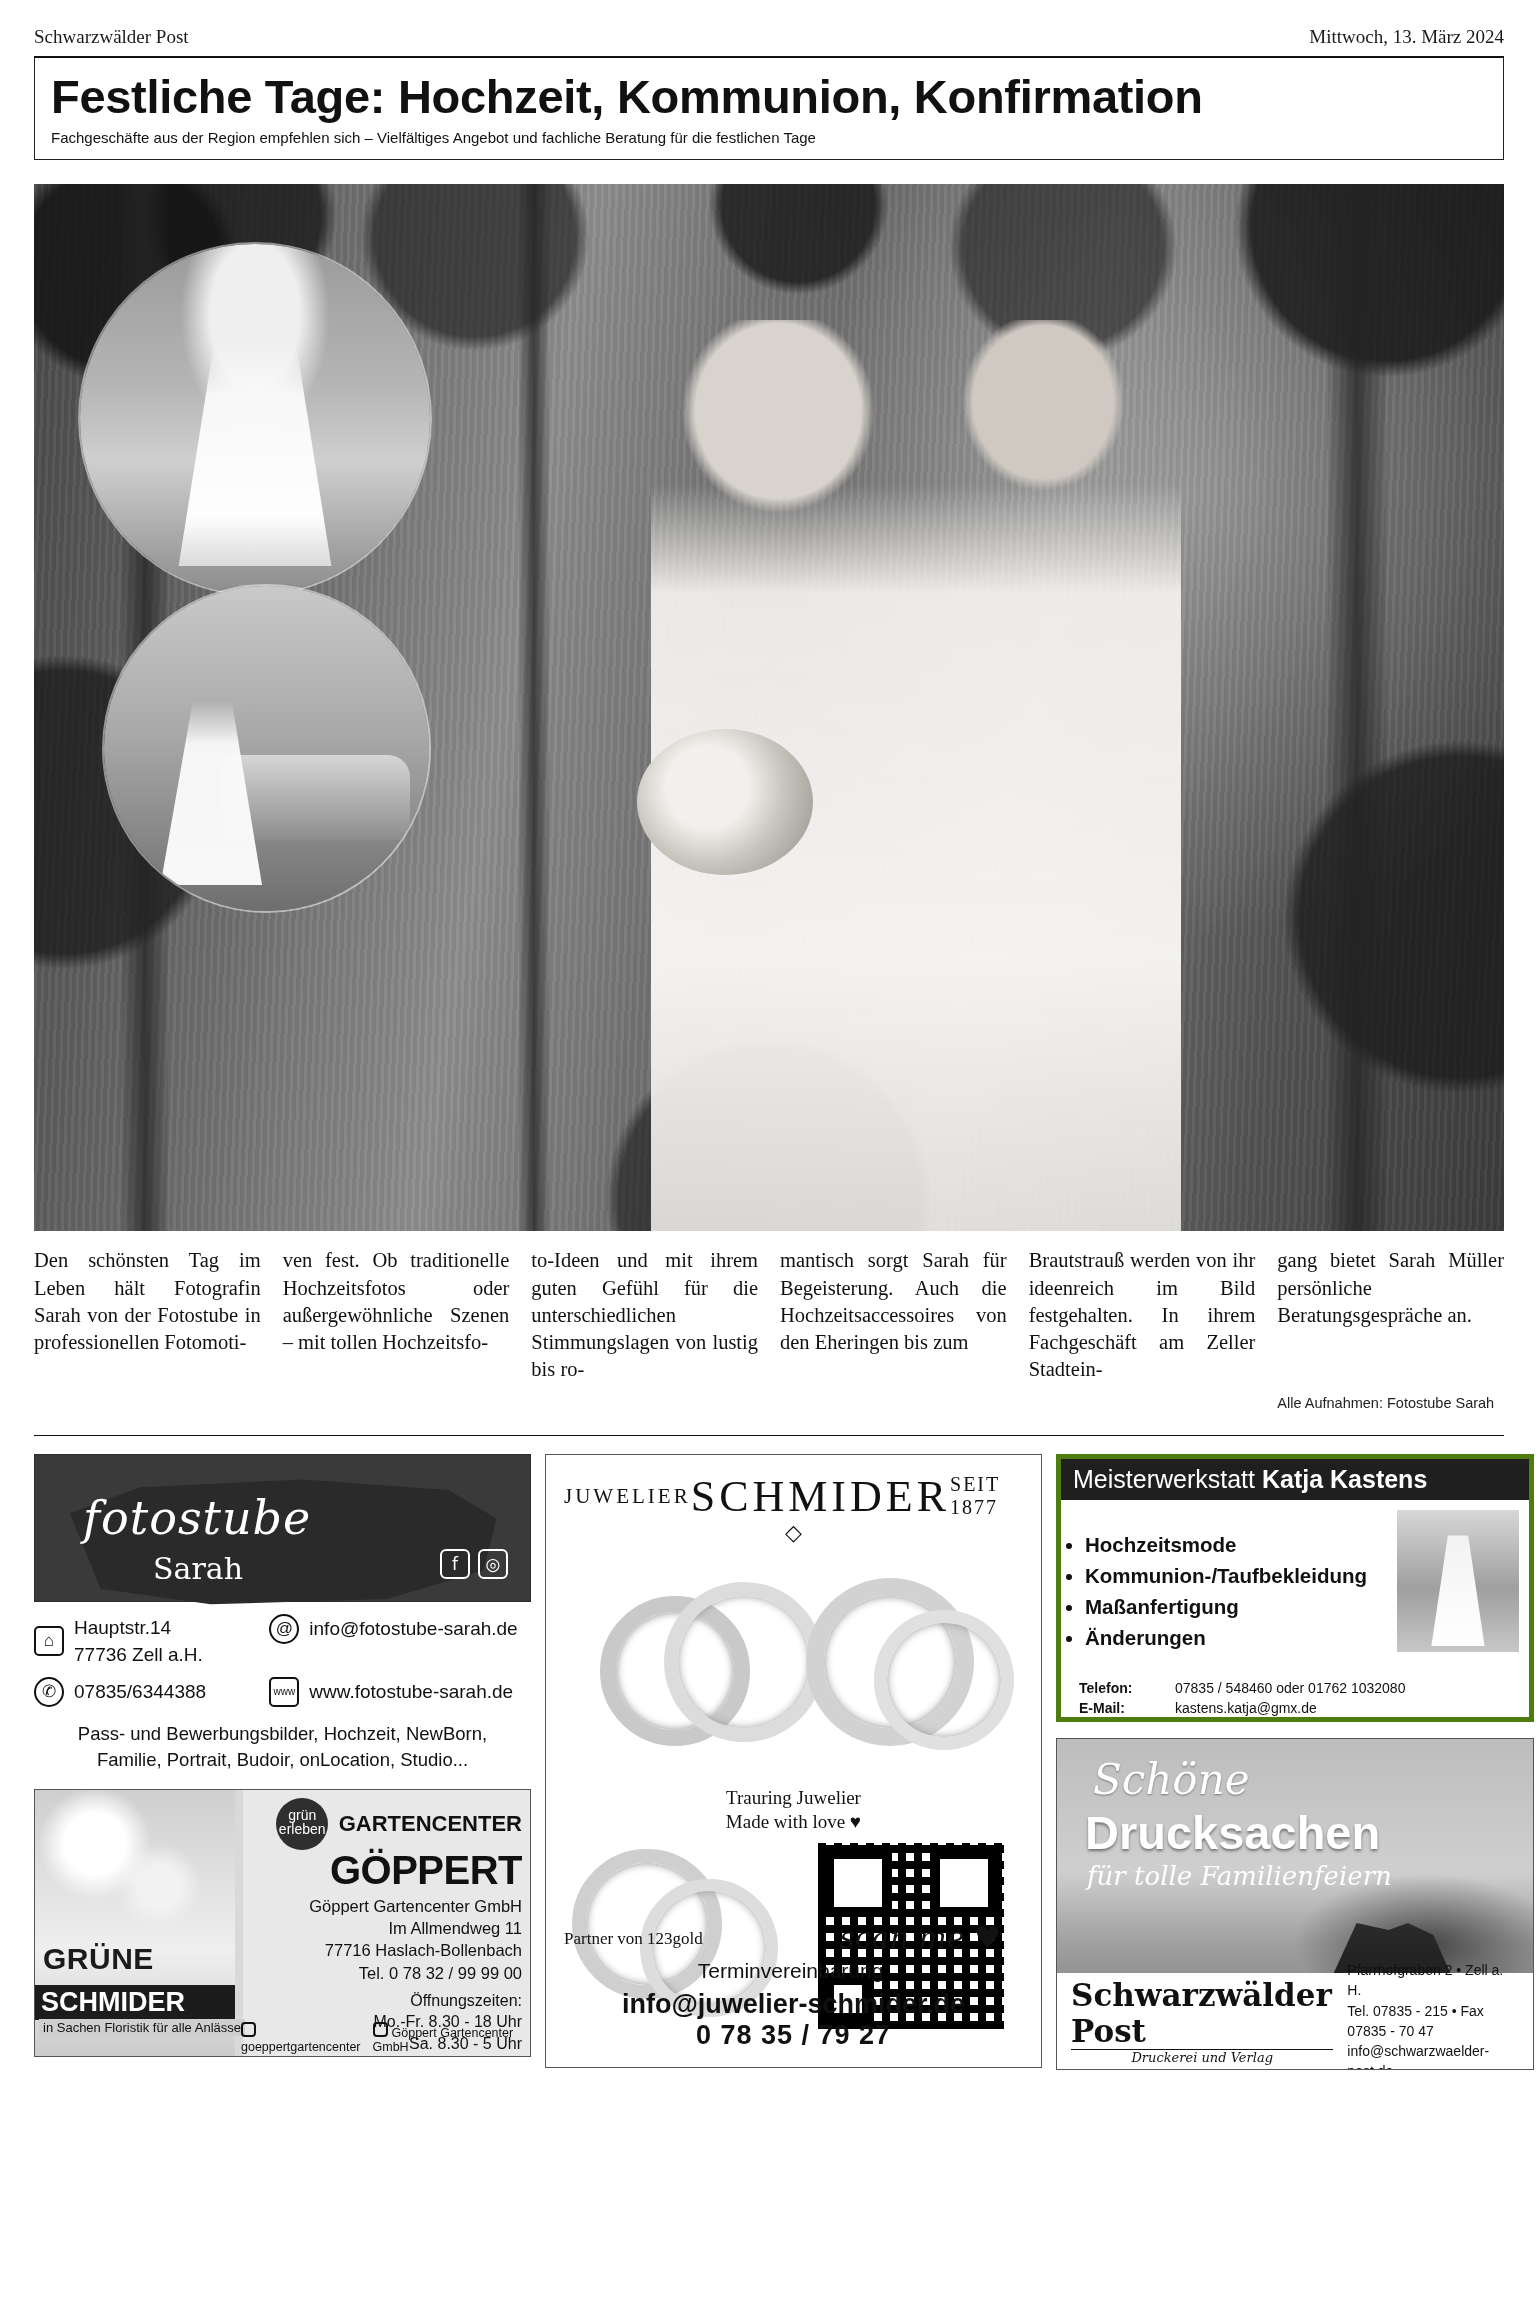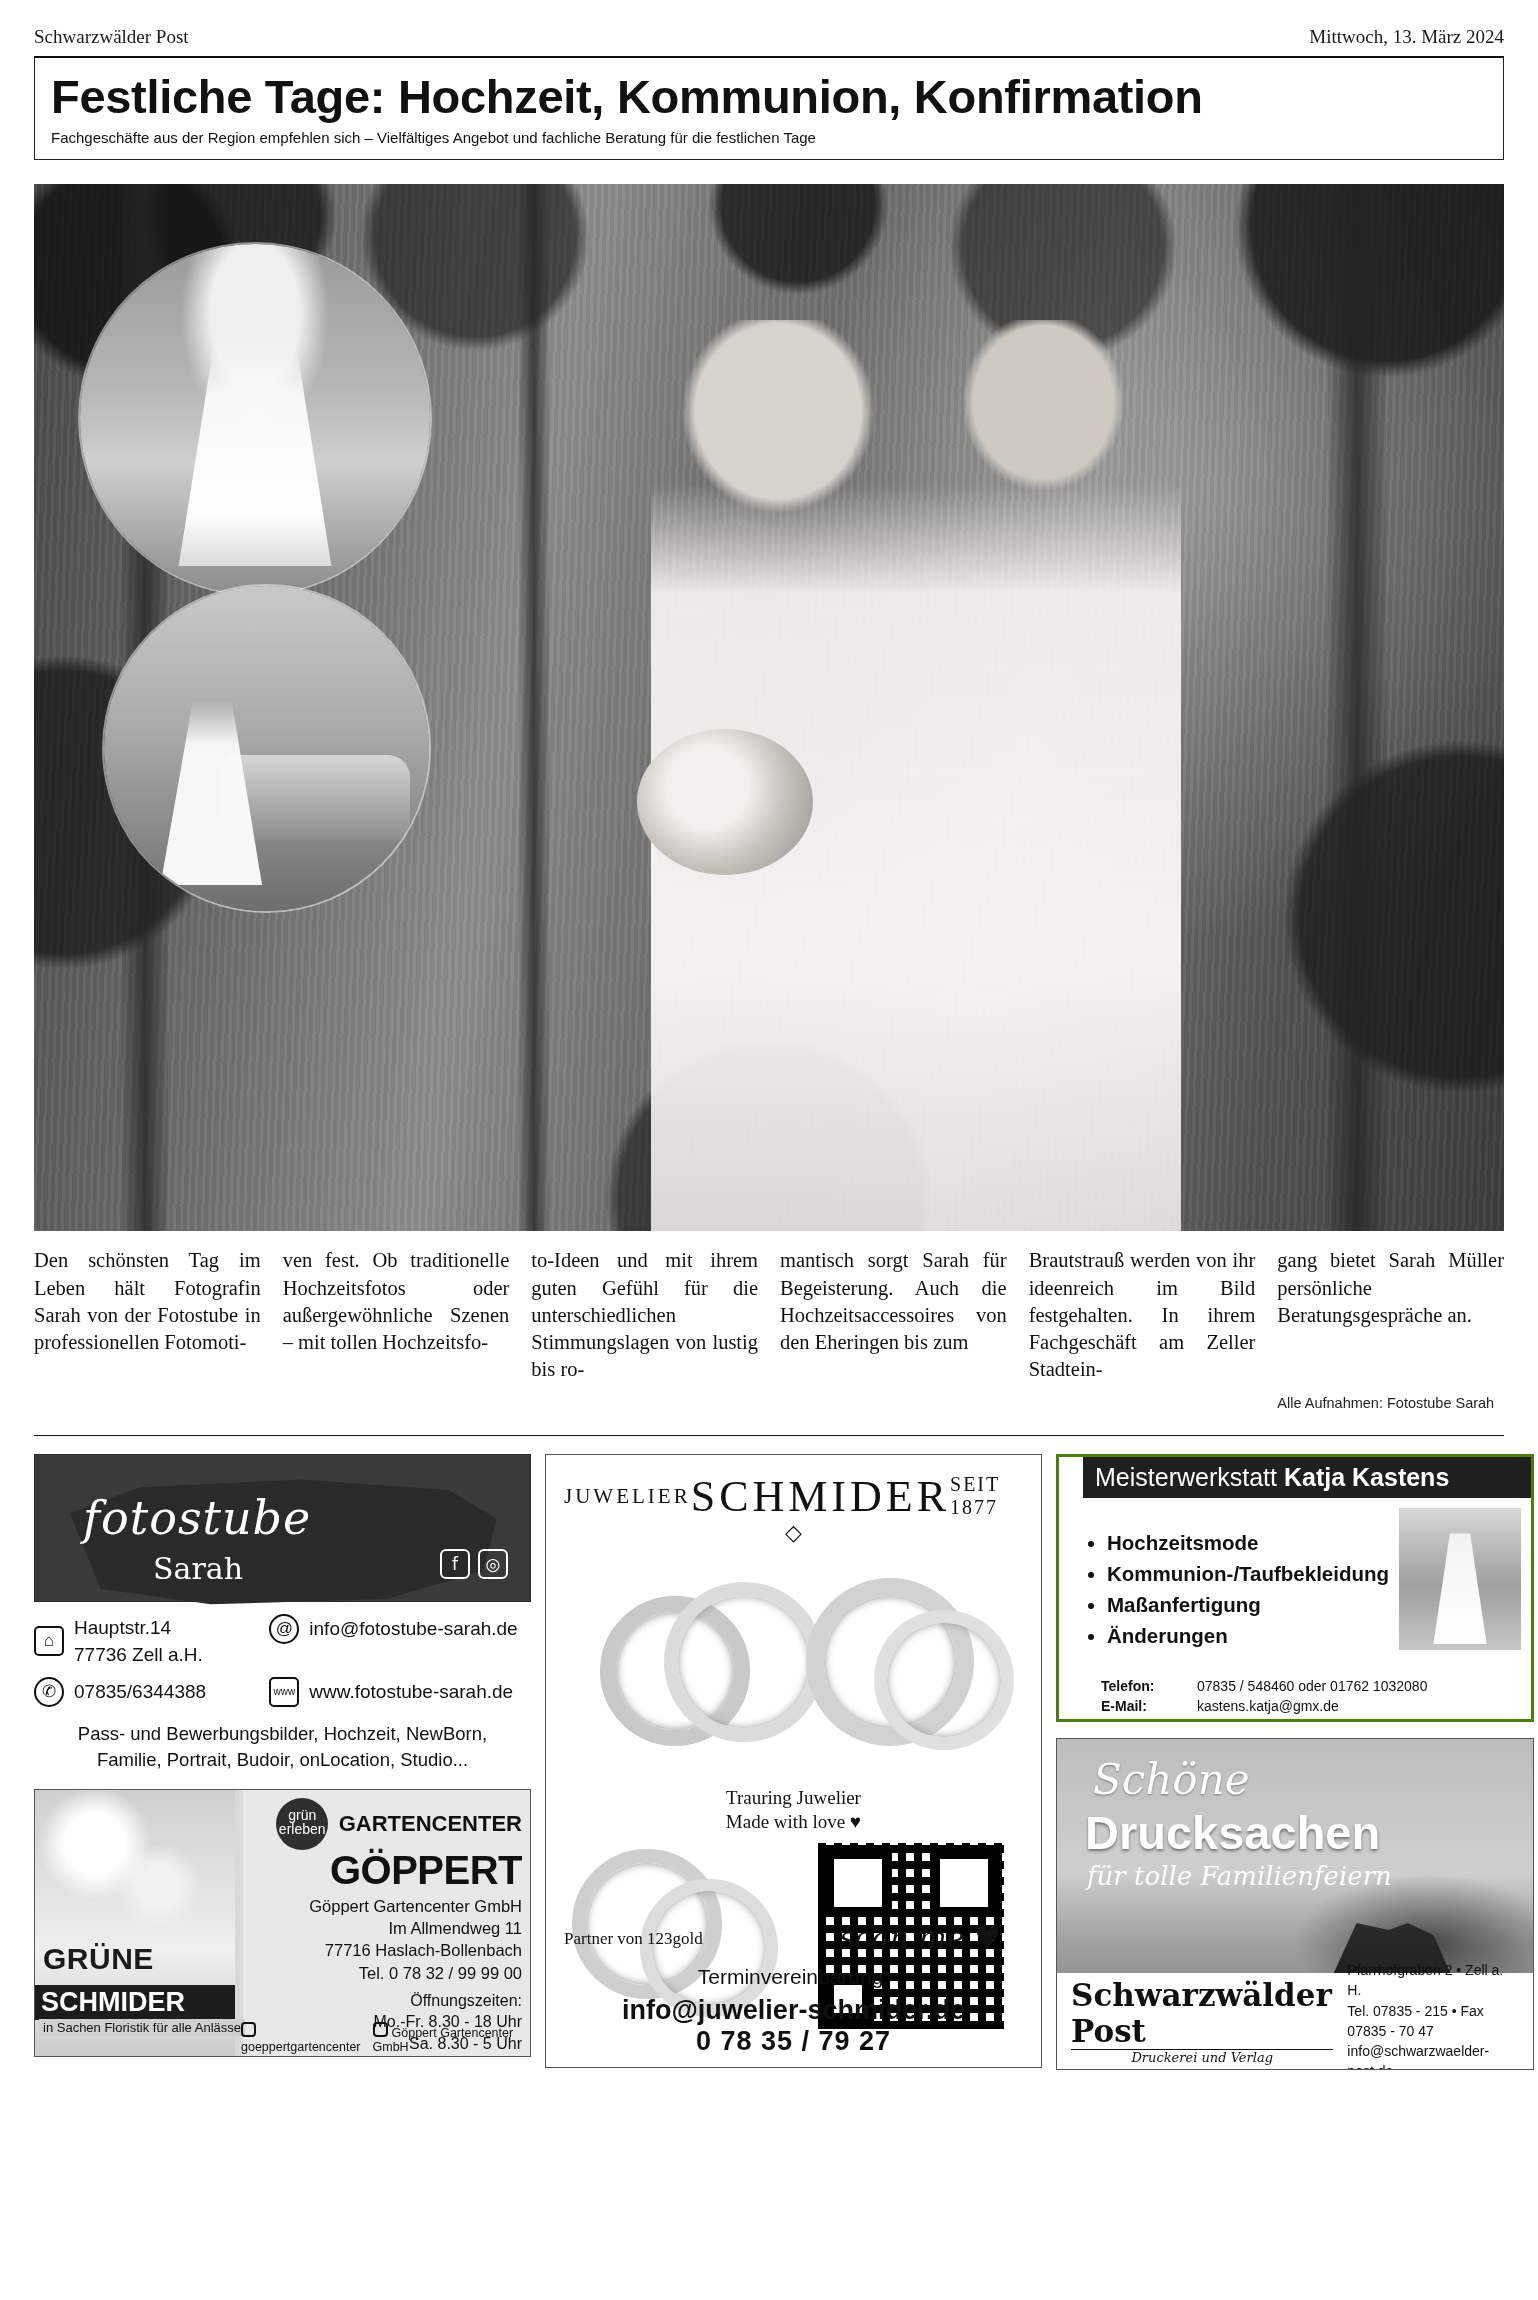--- a/index.html
+++ b/index.html
@@ -309,28 +309,28 @@
   }
   .qr::before, .qr::after, .qr span {
     content:""; position:absolute; width:48px; height:48px; border:10px solid #000; background:#fff;
   }
   .qr::before { left:6px; top:6px; }
   .qr::after { right:6px; top:6px; }
   .qr span { left:6px; bottom:6px; display:block; }
   .sm-partner { position:absolute; left:18px; bottom:118px; font-family:"Liberation Serif", serif; font-size:17px;}
   .sm-scan { position:absolute; right:40px; bottom:112px; font-family:"DejaVu Serif", serif; font-style:italic; font-size:30px;}
   .sm-foot {
-    position:absolute; left:0; right:0; bottom:10px; text-align:center;
+    position:absolute; left:0; right:0; bottom:16px; text-align:center;
   }
   .sm-term { font-size:21px; margin-bottom:6px; }
   .sm-mail { font-size: 27px; font-weight:bold; }
   .sm-tel { font-size: 27px; font-weight:bold; letter-spacing:1px; }
 
   
-  .ad-kastens { border:3px solid #4d7c0f; background:#fff; height:268px; position:relative;padding-left:24px; }
+  .ad-kastens { border:5px solid #4d7c0f; background:#fff; height:268px; position:relative; }
   .ks-head {
     background:#1f1f1f; color:#fff; font-size:25px; padding:6px 12px;
   }
   .ks-head b { font-weight:bold; }
   .ks-body { display:flex; }
   .ks-list { padding: 10px 10px 0 18px; font-size: 20.5px; line-height:1.5; font-weight:bold; flex:1;}
   .ks-list li { margin-left: 6px; }
   .ks-photo {
     width: 122px; height: 142px; margin: 10px 10px 0 0;
     background: linear-gradient(180deg, #d7d7d7, #9f9f9f 55%, #c7c7c7);

